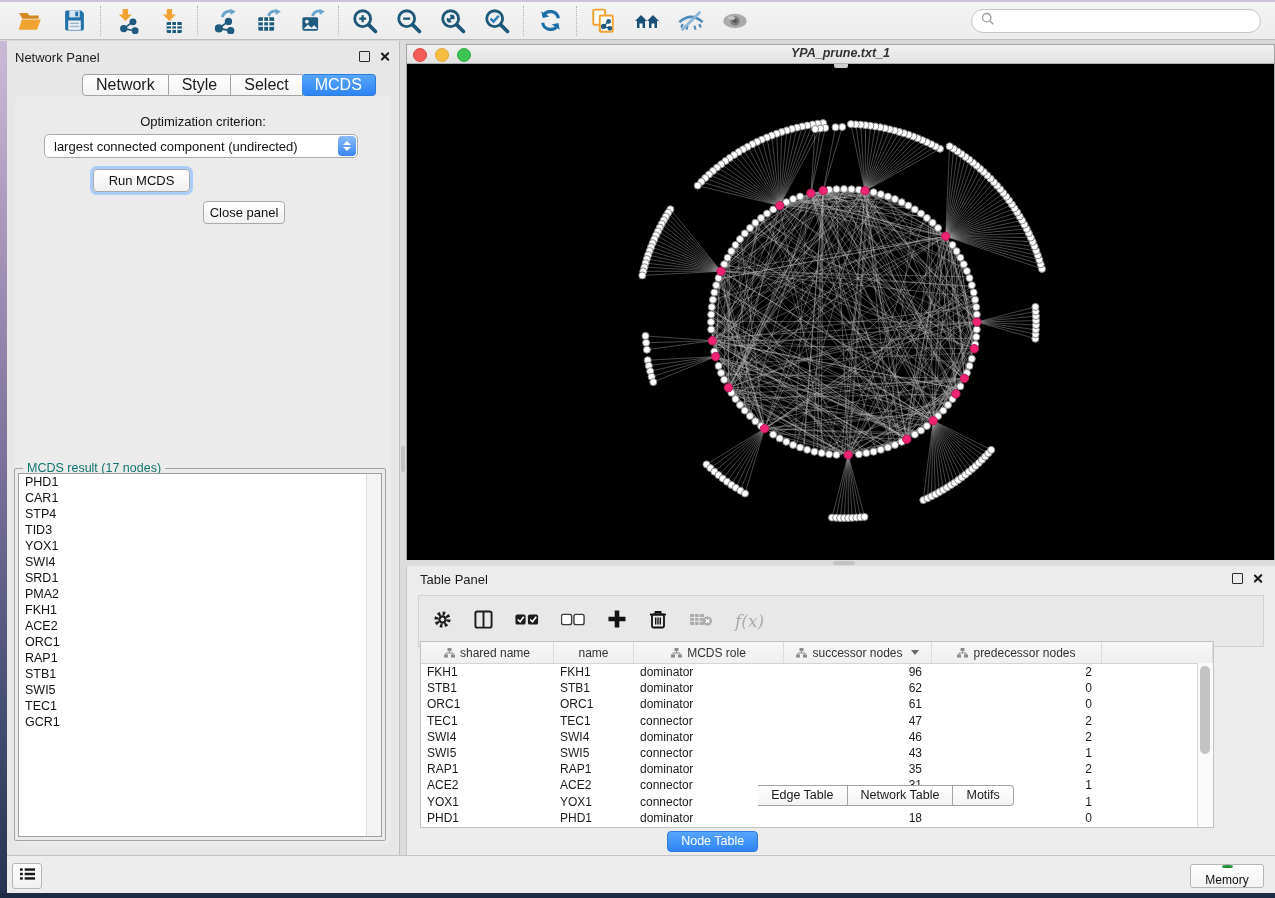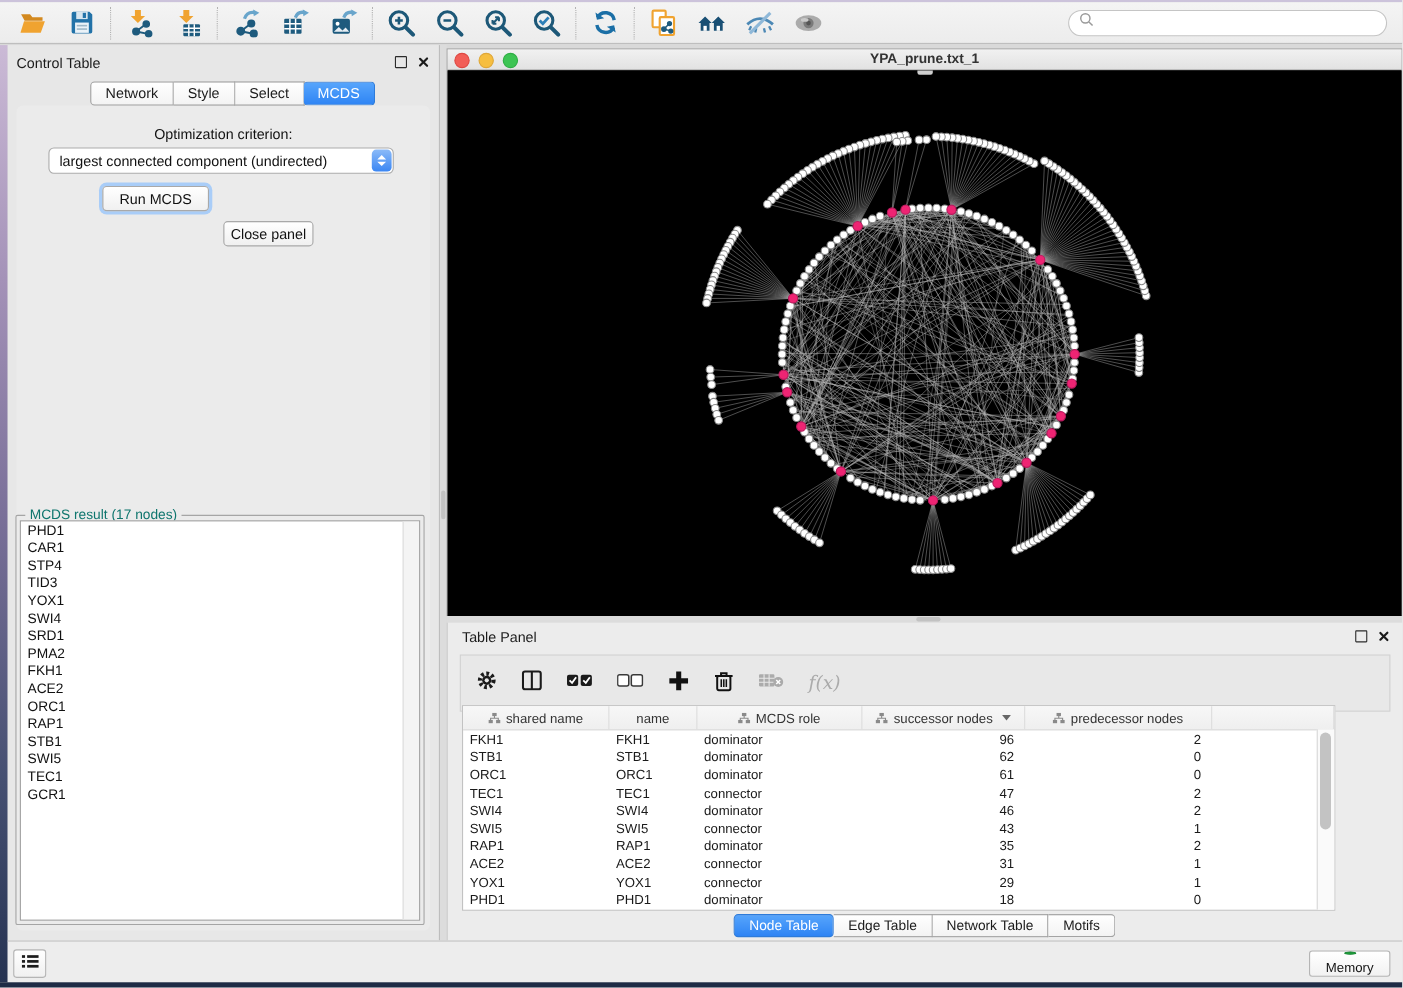--- a/index.html
+++ b/index.html
@@ -17,21 +17,21 @@
   .desktop-bottom{position:absolute;left:0;top:893px;width:100%;height:5px;background:#1E2B45;}
   
   .control-panel{position:absolute;left:7px;top:41px;width:393px;height:814px;background:#E7E7E7;box-sizing:border-box;border-right:1px solid #BDBDBD;}
   .cp-title{position:absolute;top:9px;left:8px;font-size:13px;color:#1b1b1b;}
   .win-icons{position:absolute;top:10px;display:flex;gap:9px;align-items:center;}
   .float-box{width:9px;height:9px;border:1.6px solid #2b2b2b;border-radius:1px;display:inline-block;}
   .x-icon{position:relative;width:11px;height:11px;display:inline-block;}
   .x-icon:before,.x-icon:after{content:"";position:absolute;left:5px;top:0;width:2.4px;height:11px;background:#1b1b1b;border-radius:1px;}
   .x-icon:before{transform:rotate(45deg);} .x-icon:after{transform:rotate(-45deg);}
   .cp-tabs{position:absolute;top:33px;left:75px;display:flex;}
-  .seg-tab{height:20px;line-height:20px;padding:0 13px;font-size:13px;color:#1b1b1b;background:linear-gradient(#FFFFFF,#F3F3F3);border:1px solid #A3A3A3;border-left:none;}
+  .seg-tab{height:20px;line-height:20px;padding:0 13px;font-size:16px;color:#1b1b1b;background:linear-gradient(#FFFFFF,#F3F3F3);border:1px solid #A3A3A3;border-left:none;}
   .seg-tab:first-child{border-left:1px solid #A3A3A3;border-radius:4px 0 0 4px;}
   .seg-tab:last-child{border-radius:0 4px 4px 0;}
   .seg-tab.active{background:linear-gradient(#57A5FC,#2E84F4);color:#fff;border-color:#2E7BD9;border-radius:4px;margin-left:-1px;}
   .cp-content{position:absolute;top:55px;left:8px;right:8px;bottom:9px;background:#EBEBEB;border-radius:6px;}
   .opt-label{position:absolute;top:73px;left:0;width:100%;text-align:center;font-size:13px;color:#111;}
   .dropdown{position:absolute;top:93px;left:37px;width:314px;height:24px;background:#fff;border:1px solid #ABABAB;border-radius:5px;display:flex;align-items:center;box-sizing:border-box;}
   .dropdown .dd-text{flex:1;font-size:13px;color:#111;padding-left:9px;white-space:nowrap;}
   .dd-stepper{width:18px;height:20px;margin:1px 1px 1px 0;border-radius:4px;background:linear-gradient(#8BBAF8,#3A86F3);display:flex;flex-direction:column;align-items:center;justify-content:center;gap:2px;}
   .dd-up{width:0;height:0;border-left:4px solid transparent;border-right:4px solid transparent;border-bottom:4.5px solid #fff;}
   .dd-down{width:0;height:0;border-left:4px solid transparent;border-right:4px solid transparent;border-top:4.5px solid #fff;}
@@ -43,21 +43,21 @@
   .result-list{position:absolute;top:4px;left:3px;right:3px;bottom:3px;background:#fff;border:1px solid #9E9E9E;overflow:hidden;}
   .result-item{font-size:12.5px;color:#111;height:16px;line-height:16px;padding-left:6px;}
   .list-scroll{position:absolute;top:0;right:0;width:14px;height:100%;background:#F4F4F4;border-left:1px solid #DCDCDC;}
   
   .v-splitter{position:absolute;left:400px;top:41px;width:6px;height:814px;background:#DCDCDC;}
   .v-grip{position:absolute;left:1px;top:405px;width:4px;height:26px;background:#C2C2C2;border-radius:2px;}
   .h-splitter{position:absolute;left:406px;top:560px;width:869px;height:6px;background:#DCDCDC;}
   .h-grip{position:absolute;left:427px;top:1px;width:22px;height:4px;background:#C2C2C2;border-radius:2px;}
   
   .network-panel{position:absolute;left:406px;top:44px;width:869px;height:516px;border:1px solid #A6A6A6;box-sizing:border-box;}
-  .net-titlebar{position:relative;height:18px;background:linear-gradient(#F1F1F1,#E2E2E2);border-bottom:1px solid #AFAFAF;}
+  .net-titlebar{position:relative;height:18px;background:linear-gradient(#F1F1F1,#E2E2E2);border-bottom:1px solid #AFAFAF;font-style:italic;}
   .traffic{position:absolute;top:3px;left:6px;display:flex;gap:8px;}
   .tl{width:12px;height:12px;border-radius:50%;}
   .tl-red{background:#F25E57;border:0.5px solid #DE4842;}
   .tl-yellow{background:#F6BE40;border:0.5px solid #DFA738;}
   .tl-green{background:#3DC453;border:0.5px solid #2FAE44;}
   .net-title{position:absolute;top:1px;left:0;width:100%;text-align:center;font-size:12.5px;font-weight:bold;color:#333;}
   .net-canvas{position:relative;width:867px;height:496px;background:#000;}
   .net-canvas svg{position:absolute;left:0;top:0;}
   .canvas-grip{position:absolute;left:50%;top:0;transform:translateX(-50%);width:14px;height:4px;background:#CFCFCF;border-radius:0 0 2px 2px;}
   
@@ -264,21 +264,21 @@
             <line x1="10.2" y1="10.2" x2="14" y2="14" stroke="#9A9A9A" stroke-width="1.5"></line>
           </svg>
       </span>
       <input type="text" placeholder="" style="">
     </div>
   </div>
 
   <div class="desktop-left"></div>
 
   <div class="control-panel">
-    <div class="cp-title">Control Table</div>
+    <div class="cp-title">Network Panel</div>
     <div class="win-icons" style="left:352px;">
       <span class="float-box"></span>
       <span class="x-icon"></span>
     </div>
     <div class="cp-content"></div>
     <div class="cp-tabs">
         <div class="seg-tab">Network</div>
         <div class="seg-tab">Style</div>
         <div class="seg-tab">Select</div>
         <div class="seg-tab active">MCDS</div>
@@ -1314,21 +1314,21 @@
             <div class="td num">18</div>
             <div class="td num">0</div>
             <div class="td"></div>
           </div>
         </div>
       <div class="tbl-scroll">
           <div class="tbl-thumb"></div>
         </div>
     </div>
     <div class="tp-tabs">
-        <div class="seg-tab active" style="font-size: 12.5px; height: 19px; line-height: 19px;">Node Table</div>
+        <div class="seg-tab active" style="font-size: 12.5px; height: 19px; line-height: 19px; margin-top: 46px;">Node Table</div>
         <div class="seg-tab" style="font-size: 12.5px; height: 19px; line-height: 19px;">Edge Table</div>
         <div class="seg-tab" style="font-size: 12.5px; height: 19px; line-height: 19px;">Network Table</div>
         <div class="seg-tab" style="font-size: 12.5px; height: 19px; line-height: 19px;">Motifs</div>
       </div>
   </div>
 
   <div class="status-bar">
     <div class="list-btn">
       <span>
         <svg width="17" height="14" viewBox="0 0 18 14">

